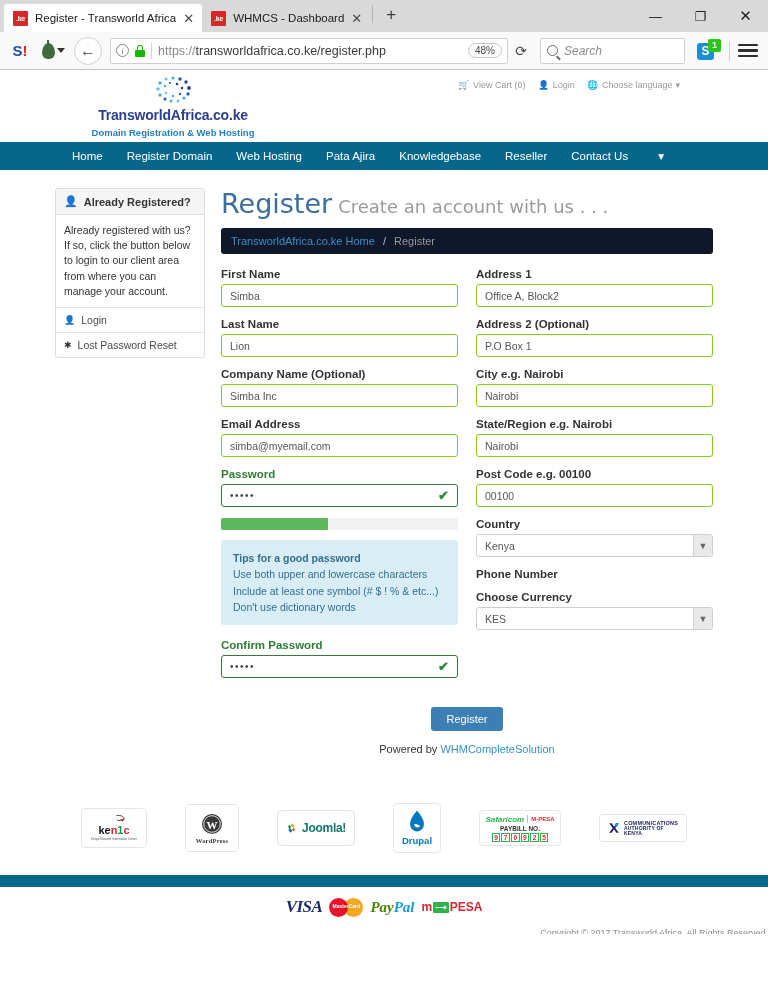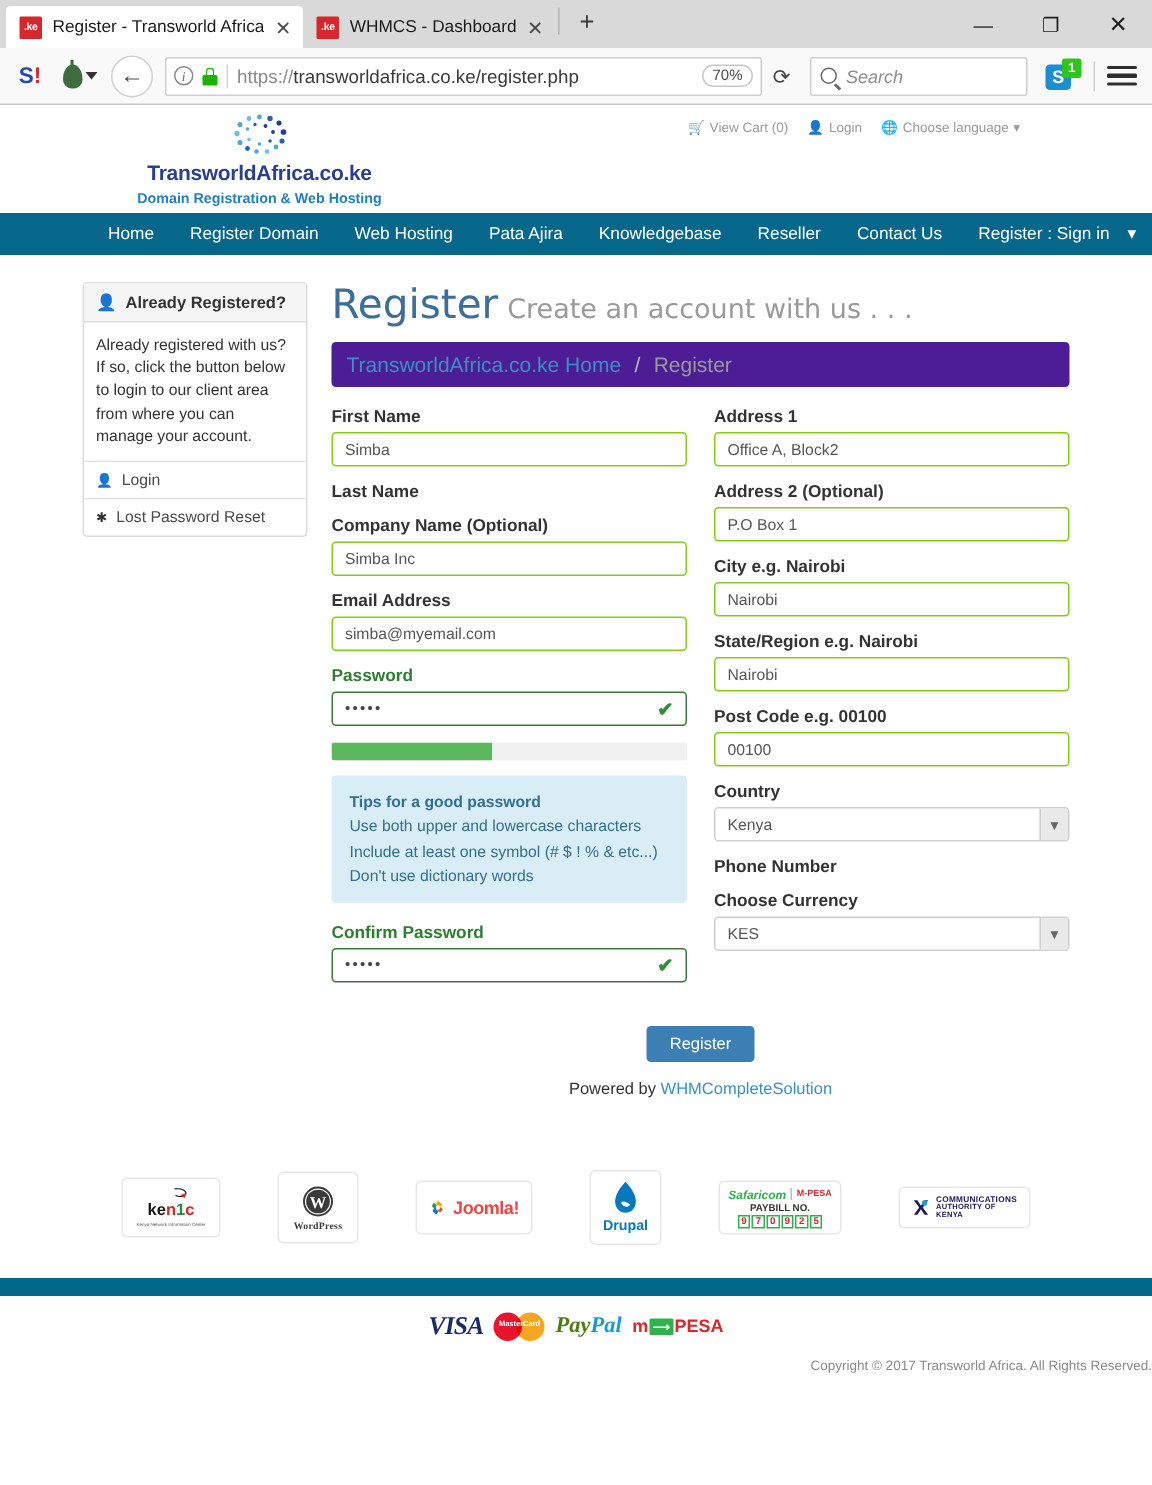--- a/index.html
+++ b/index.html
@@ -170,21 +170,21 @@
   }
   .mini-icon { font-size: 9px; color:#333; }
 
   .main { flex: 1 1 auto; min-width: 0; }
   .page-title {
     font-size: 27px; color:#3b6e9a; font-weight:normal; margin: 0 0 9px 0;
     font-family: "DejaVu Sans", sans-serif;
   }
   .page-title .sub { font-size: 18px; color:#9a9a9a; margin-left: 6px; }
   .breadcrumb {
-    background:#4c1d95; padding: 7px 10px; font-size: 14px; border-radius:3px;
+    background:#0f172a; padding: 7px 10px; font-size: 11px; border-radius:3px;
     color:#999; margin-bottom: 14px;
   }
   .breadcrumb a { color:#3b8fc4; text-decoration:none; }
   .breadcrumb .divider { margin: 0 5px; color:#bbb; }
 
   .form-grid { display:flex; gap: 18px; }
   .col { flex: 1 1 0; min-width:0; }
 
   .fg { margin-bottom: 11px; }
   .fg label { display:block; font-size: 11.5px; font-weight:bold; color:#333; margin-bottom: 4px; }
@@ -291,21 +291,21 @@
       <span>←</span>
     </div>
     <div class="urlbar">
       <span class="info-i">i</span>
       <span class="lock">
         <span class="shackle"></span>
           <span class="body"></span>
       </span>
       <span class="url-divider"></span>
       <span class="url-text"><span class="scheme">https://</span><span>transworldafrica.co.ke/register.php</span></span>
-      <span class="zoom-badge">70%</span>
+      <span class="zoom-badge">48%</span>
     </div>
     <div class="reload">⟳</div>
     <div class="searchbar">
       <span class="mag"></span>
       <span class="search-ph">Search</span>
     </div>
     <div class="skype-wrap">
       <span class="skype-sq">S</span>
       <span class="skype-badge">1</span>
     </div>
@@ -370,21 +370,20 @@
 
     <div class="mainnav">
       <a href="#">Home</a>
       <a href="#">Register Domain</a>
       <a href="#">Web Hosting</a>
       <a href="#">Pata Ajira</a>
       <a href="#">Knowledgebase</a>
       <a href="#">Reseller</a>
       <a href="#">Contact Us</a>
       <span class="sep"></span>
-      <a href="#">Register : Sign in</a>
       <a href="#" style="padding-left:0;">▾</a>
     </div>
 
     <div class="content">
 
       <div class="sidebar">
         <div class="panel">
           <div class="panel-head">
             <span>👤</span>
             <span>Already Registered?</span>
@@ -416,20 +415,23 @@
 
           <div class="col">
             <div class="fg">
               <label>First Name</label>
               <div class="inp">
                 <span class="val">Simba</span>
               </div>
             </div>
             <div class="fg">
               <label>Last Name</label>
+              <div class="inp">
+                <span class="val">Lion</span>
+              </div>
             </div>
             <div class="fg">
               <label>Company Name (Optional)</label>
               <div class="inp">
                 <span class="val">Simba Inc</span>
               </div>
             </div>
             <div class="fg">
               <label>Email Address</label>
               <div class="inp">
@@ -548,21 +550,21 @@
       </div>
 
       <div class="plogo" style="width:78px;height:36px;gap:4px;">
         <svg width="26" height="26" viewBox="0 0 26 26">
           <path d="M7 6 L13 12 L9 16 L4 11 Z" fill="#1f9d4d"></path>
           <path d="M13 3 L19 9 L15 13 L10 8 Z" fill="#f0a500"></path>
           <path d="M8 13 L14 19 L10 23 L5 18 Z" fill="#1a72c4"></path>
           <path d="M14 10 L20 16 L16 20 L11 15 Z" fill="#e04b1f"></path>
           <circle cx="13" cy="13" r="3.2" fill="#fff"></circle>
         </svg>
-        <div style="font-size:12px;font-weight:bold;color:#ef4444;letter-spacing:-0.3px;">Joomla!</div>
+        <div style="font-size:12px;font-weight:bold;color:#0f766e;letter-spacing:-0.3px;">Joomla!</div>
       </div>
 
       <div class="plogo" style="width:48px;height:50px;flex-direction:column;gap:2px;">
         <svg width="26" height="30" viewBox="0 0 26 30">
           <path d="M13 1 C13 1 4 10 4 18 C4 24 8 28 13 28 C18 28 22 24 22 18 C22 10 13 1 13 1 Z" fill="#0678be"></path>
           <path d="M9 19 C11 17 15 19 17 21 C15 24 10 23 9 19 Z" fill="#ffffff"></path>
         </svg>
         <div style="font-size:9.5px;font-weight:bold;color:#0678be;">Drupal</div>
       </div>
 

